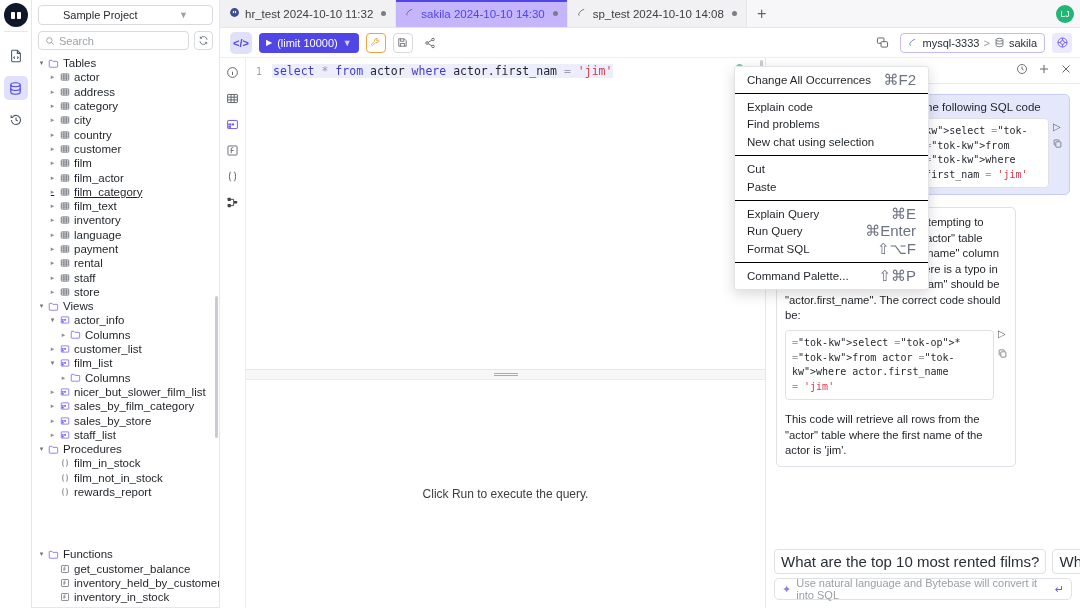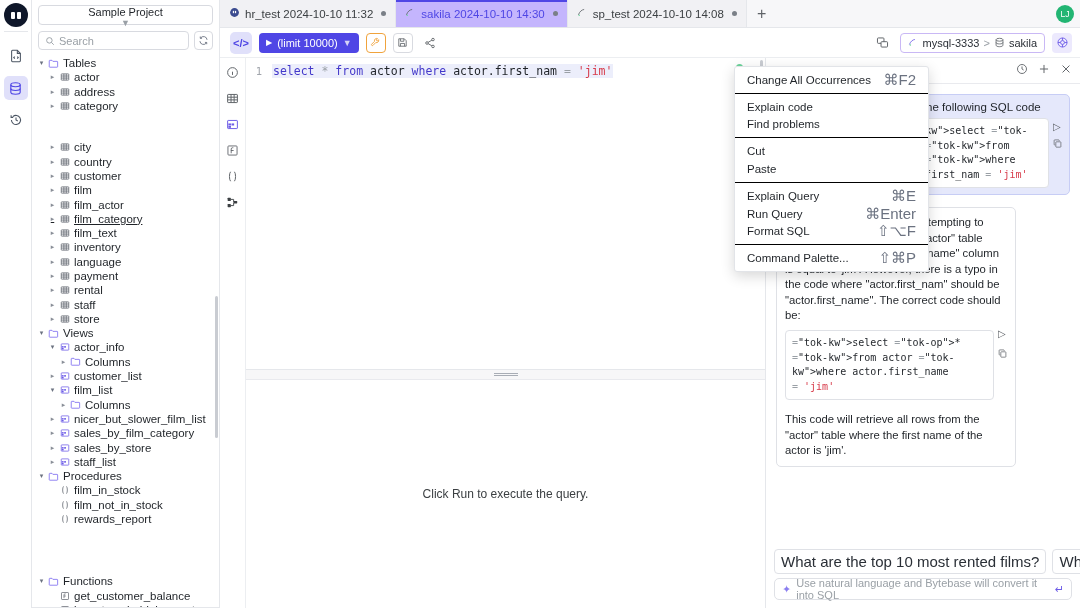--- a/index.html
+++ b/index.html
@@ -34,23 +34,22 @@
   .rail-btn.active { background: #e0e0fa; color: #4f46e5; }
 
   
   .sidebar {
     width: 188px; flex: 0 0 188px; height: 608px;
     border-right: 1px solid #e5e7eb; background: #fff;
     display: flex; flex-direction: column; position: relative;
   }
   .project-select {
     margin: 5px 6px 4px; height: 20px; border: 1px solid #d8dae0; border-radius: 4px;
-    display: flex; align-items: center; padding: 0 6px; font-size: 11px; color: #1f2328;
+    display: flex; align-items: center; padding: 0 24px; font-size: 11px; color: #1f2328;
     justify-content: space-between;
-    flex-direction: column;
   }
   .chev { color: #9aa0a6; font-size: 9px; }
   .search-row { display: flex; gap: 5px; padding: 2px 6px 4px; align-items: center; }
   .search-box {
     flex: 1; height: 19px; border: 1px solid #d8dae0; border-radius: 4px;
     display: flex; align-items: center; gap: 4px; padding: 0 6px; color: #9aa0a6; font-size: 11px;
   }
   .icon-btn-sm {
     width: 19px; height: 19px; border: 1px solid #d8dae0; border-radius: 4px;
     display: flex; align-items: center; justify-content: center; color: #6b7280;
@@ -315,21 +314,21 @@
         <div class="node" style="padding-left: 15px;">
           <span class="arrow">▸</span>
           <span class="ico">
             <svg width="10" height="10" viewBox="0 0 16 16" fill="none" stroke="#5a5f68" stroke-width="1.2">
               <rect x="2" y="3" width="12" height="10" rx=".7"></rect>
               <path d="M2 6.4h12M2 9.7h12M6.2 3v10M10 3v10"></path>
             </svg>
           </span>
           <span class="lbl">category</span>
         </div>
-        <div class="node" style="padding-left: 15px; margin-top: 27px;">
+        <div class="node" style="padding-left: 15px;">
           <span class="arrow">▸</span>
           <span class="ico">
             <svg width="10" height="10" viewBox="0 0 16 16" fill="none" stroke="#5a5f68" stroke-width="1.2">
               <rect x="2" y="3" width="12" height="10" rx=".7"></rect>
               <path d="M2 6.4h12M2 9.7h12M6.2 3v10M10 3v10"></path>
             </svg>
           </span>
           <span class="lbl">city</span>
         </div>
         <div class="node" style="padding-left: 15px;">
@@ -887,20 +886,23 @@
             <span class="sc">⌘F2</span>
           </div>
         </div>
         <div class="ctx-group">
           <div class="ctx-item">
             <span>Explain code</span>
           </div>
           <div class="ctx-item">
             <span>Find problems</span>
           </div>
+          <div class="ctx-item">
+            <span>New chat using selection</span>
+          </div>
         </div>
         <div class="ctx-group">
           <div class="ctx-item">
             <span>Cut</span>
           </div>
           <div class="ctx-item">
             <span>Paste</span>
           </div>
         </div>
         <div class="ctx-group">

